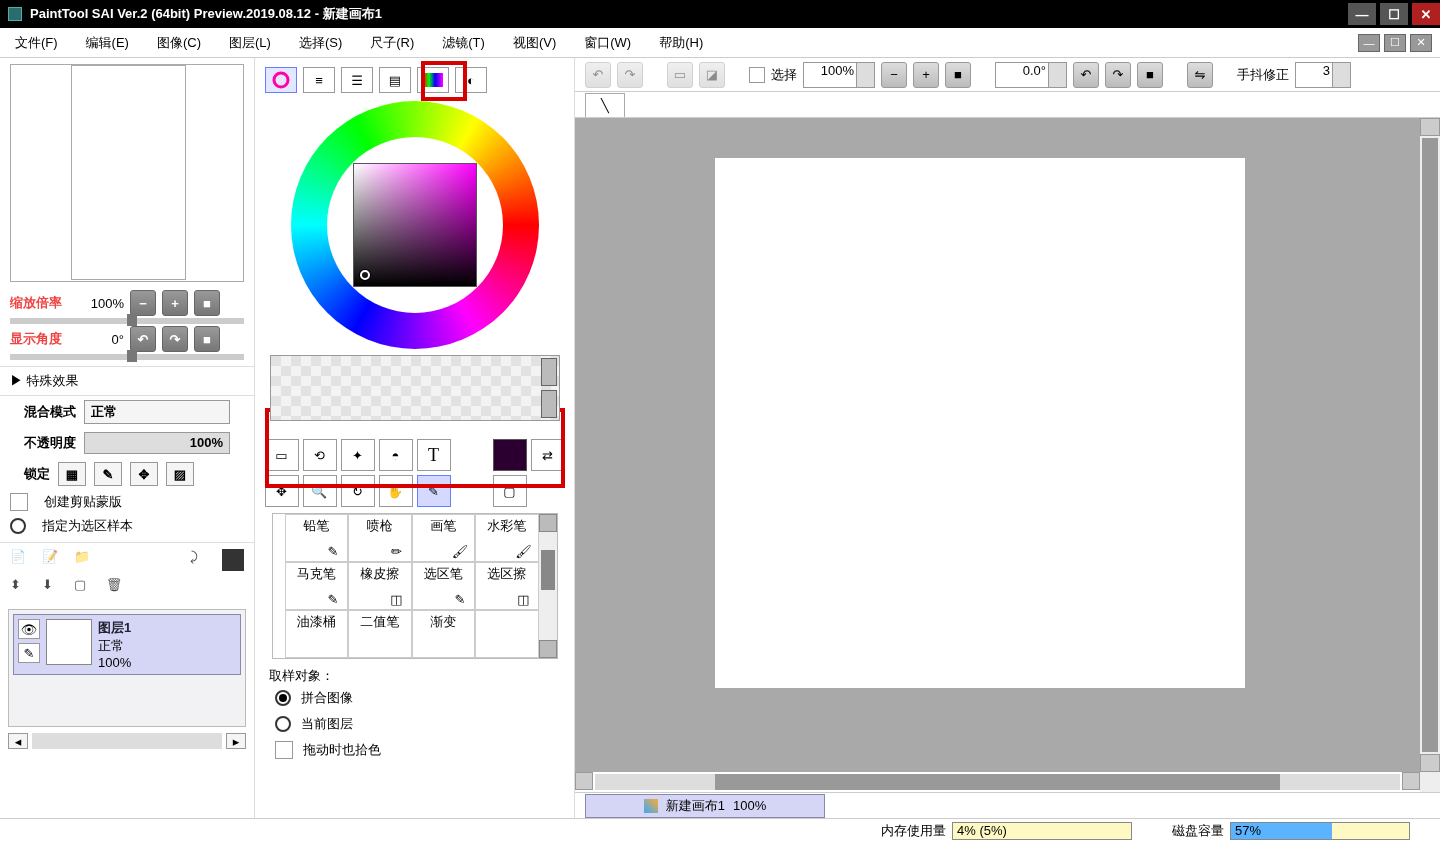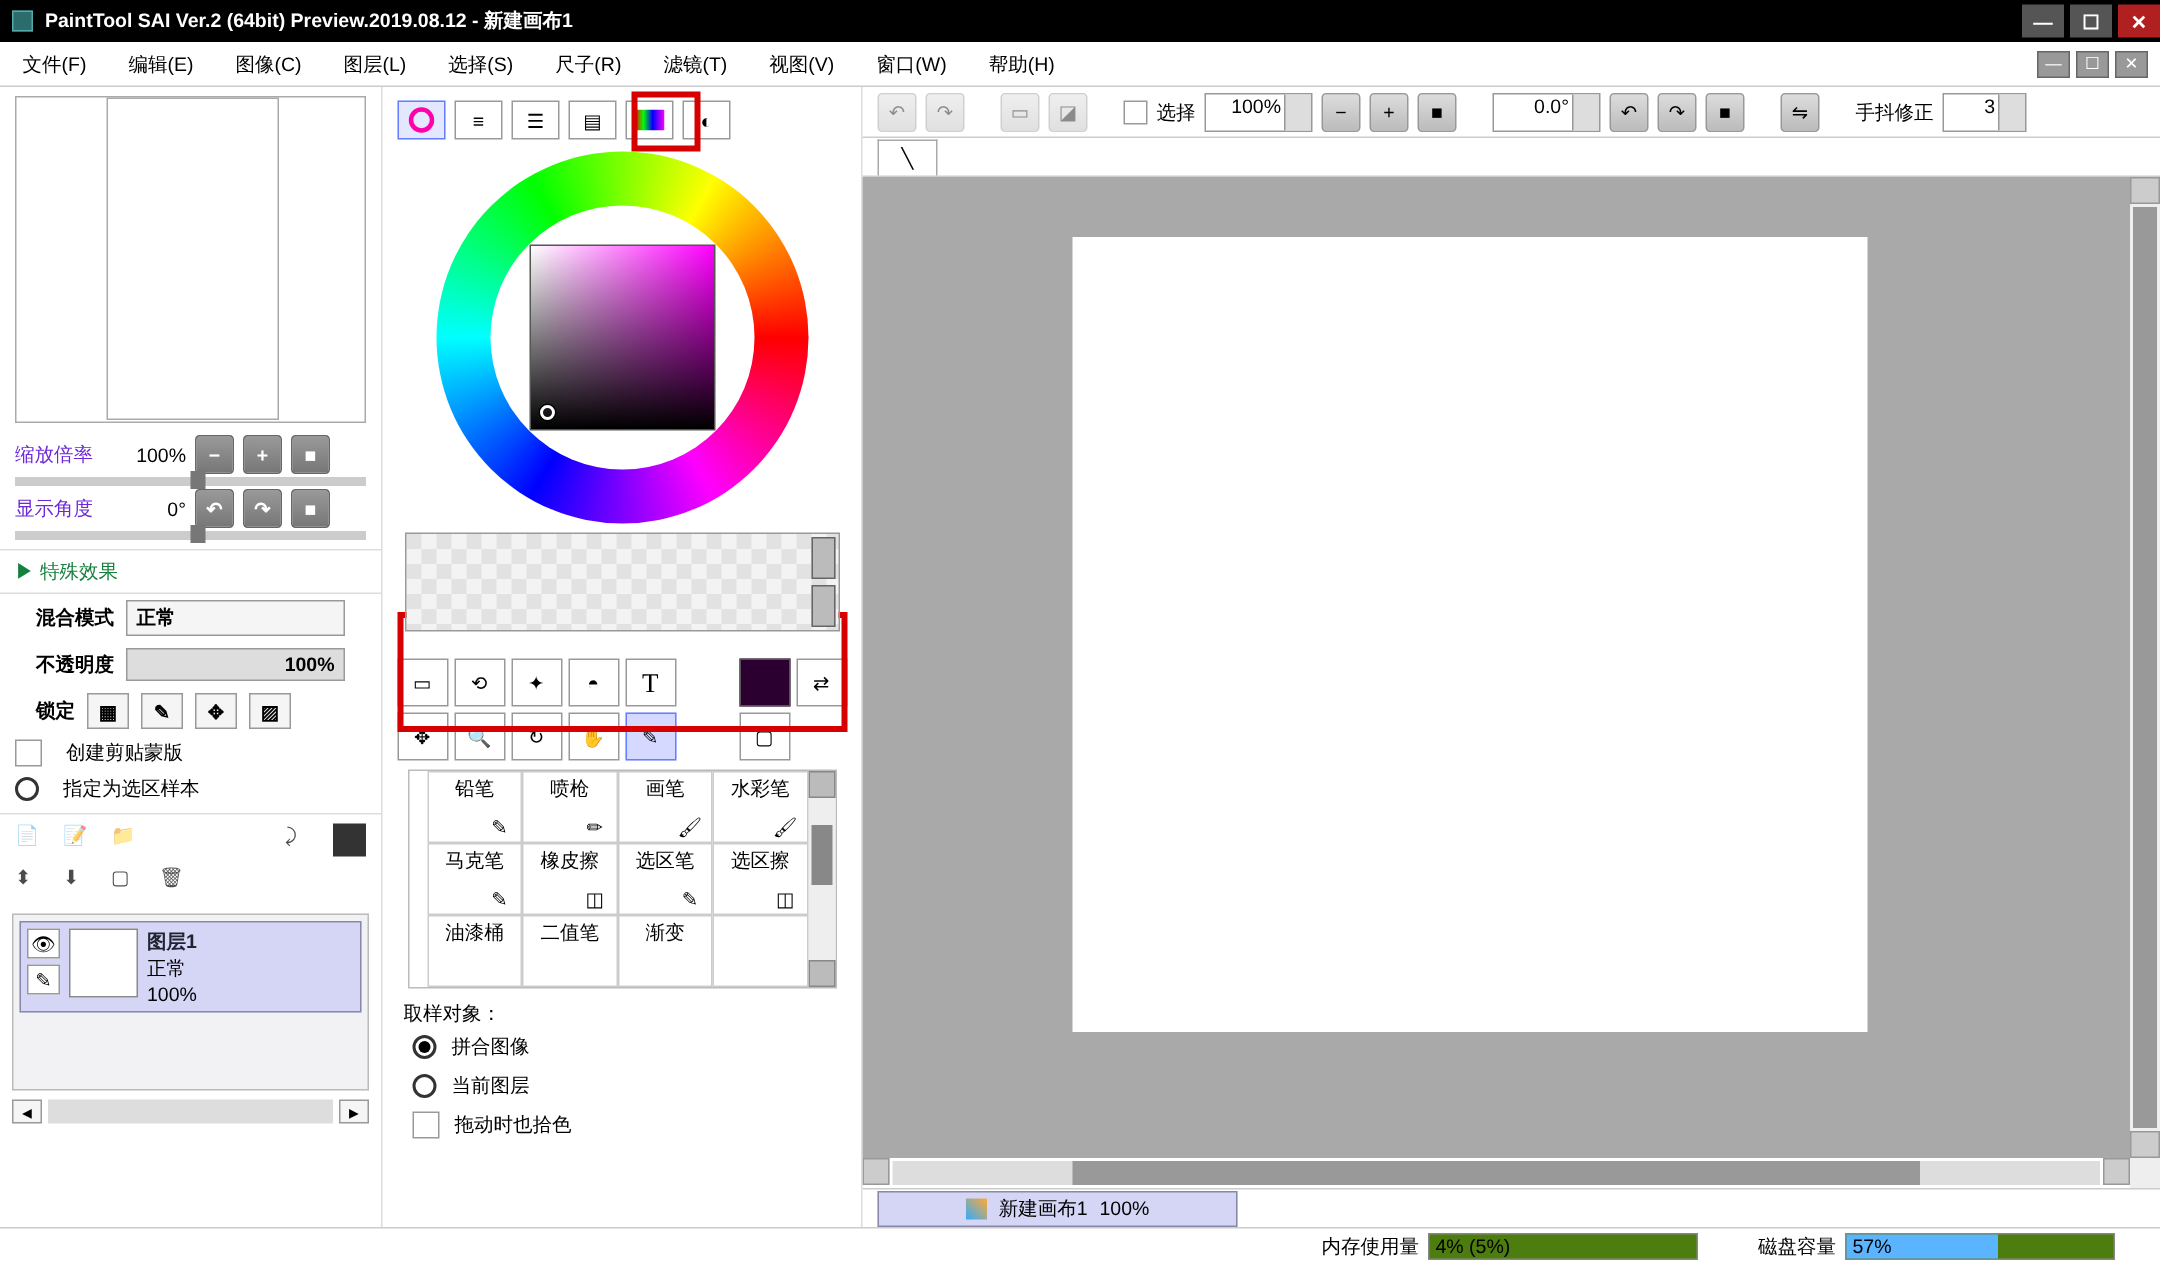--- a/index.html
+++ b/index.html
@@ -20,25 +20,25 @@
 
 .left-col { width: 255px; border-right: 1px solid #ddd; display: flex; flex-direction: column; }
 .mid-col { width: 320px; border-right: 1px solid #ddd; display: flex; flex-direction: column; align-items: center; padding-top: 3px; position: relative; }
 .canvas-col { flex: 1; display: flex; flex-direction: column; background: #fff; }
 
 
 .preview-pane { margin: 6px 10px; height: 218px; border: 1px solid #aaa; background: #fff; position: relative; }
 .preview-pane .doc { position: absolute; left: 60px; top: 0; width: 115px; height: 215px; border: 1px solid #aaa; }
 
 .slider-row { display: flex; align-items: center; padding: 2px 10px; gap: 6px; }
-.slider-row .lbl { color: #6d28d9; width: 60px; }
+.slider-row .lbl { color: #ef4444; width: 60px; font-weight: bold; }
 .slider-row .val { width: 48px; text-align: right; }
 .sq-btn { width: 26px; height: 26px; background: linear-gradient(#999,#777); border: 1px solid #666; border-radius: 3px; color: #fff; display: flex; align-items: center; justify-content: center; cursor: pointer; font-weight: bold; }
 
-.special-row { padding: 5px 10px; color: #15803d; border-top: 1px solid #ddd; border-bottom: 1px solid #ddd; }
+.special-row { padding: 5px 10px; color: #000000; border-top: 1px solid #ddd; border-bottom: 1px solid #ddd; }
 
 .blend-row, .opacity-row, .lock-row { padding: 4px 24px; display: flex; align-items: center; gap: 8px; font-weight: bold; }
 .blend-row select, .drop { flex: 1; height: 24px; border: 1px solid #999; background: #f5f5f5; }
 .opacity-bar { flex: 1; height: 22px; border: 1px solid #999; background: #ddd; text-align: right; padding-right: 6px; line-height: 20px; }
 
 .icon-btn { width: 28px; height: 24px; border: 1px solid #999; background: #f5f5f5; display: flex; align-items: center; justify-content: center; cursor: pointer; }
 
 .check-row { display: flex; align-items: center; gap: 16px; padding: 3px 10px; }
 .checkbox { width: 18px; height: 18px; border: 1px solid #999; background: #fff; }
 .radio { width: 16px; height: 16px; border: 2px solid #333; border-radius: 50%; background: #fff; }
@@ -108,21 +108,21 @@
 .hscroll { height: 20px; display: flex; }
 .hscroll .track { flex: 1; background: #ddd; margin: 2px; position: relative; }
 .hscroll .th { position: absolute; left: 120px; right: 120px; top: 0; bottom: 0; background: #999; }
 
 .doc-tab-bar { height: 26px; display: flex; align-items: center; padding-left: 10px; gap: 6px; border-top: 1px solid #ccc; }
 .doc-tab { background: #d5d5f5; border: 1px solid #88a; padding: 2px 12px; display: flex; align-items: center; gap: 8px; width: 240px; justify-content: center; }
 .doc-tab .ico { width: 14px; height: 14px; background: linear-gradient(45deg,#3af,#fa3); }
 
 .status-bar { height: 25px; border-top: 1px solid #ccc; display: flex; align-items: center; justify-content: flex-end; padding-right: 30px; gap: 40px; }
 .status-bar .field { display: flex; align-items: center; gap: 6px; }
-.status-bar .meter { width: 180px; height: 18px; border: 1px solid #888; background: #4d7c0f; position: relative; padding-left: 4px; line-height: 16px; }
+.status-bar .meter { width: 180px; height: 18px; border: 1px solid #888; background: #fef9c3; position: relative; padding-left: 4px; line-height: 16px; }
 .status-bar .meter .fill { position: absolute; top: 0; left: 0; height: 100%; background: #5bb4ff; z-index: -1; }
 .status-bar .meter.disk .fill { width: 57%; z-index: 0; }
 .status-bar .meter.disk span { position: relative; z-index: 1; }
 
 svg { display: block; }
 </style>
 </head>
 <body>
 
 <div class="title-bar">

